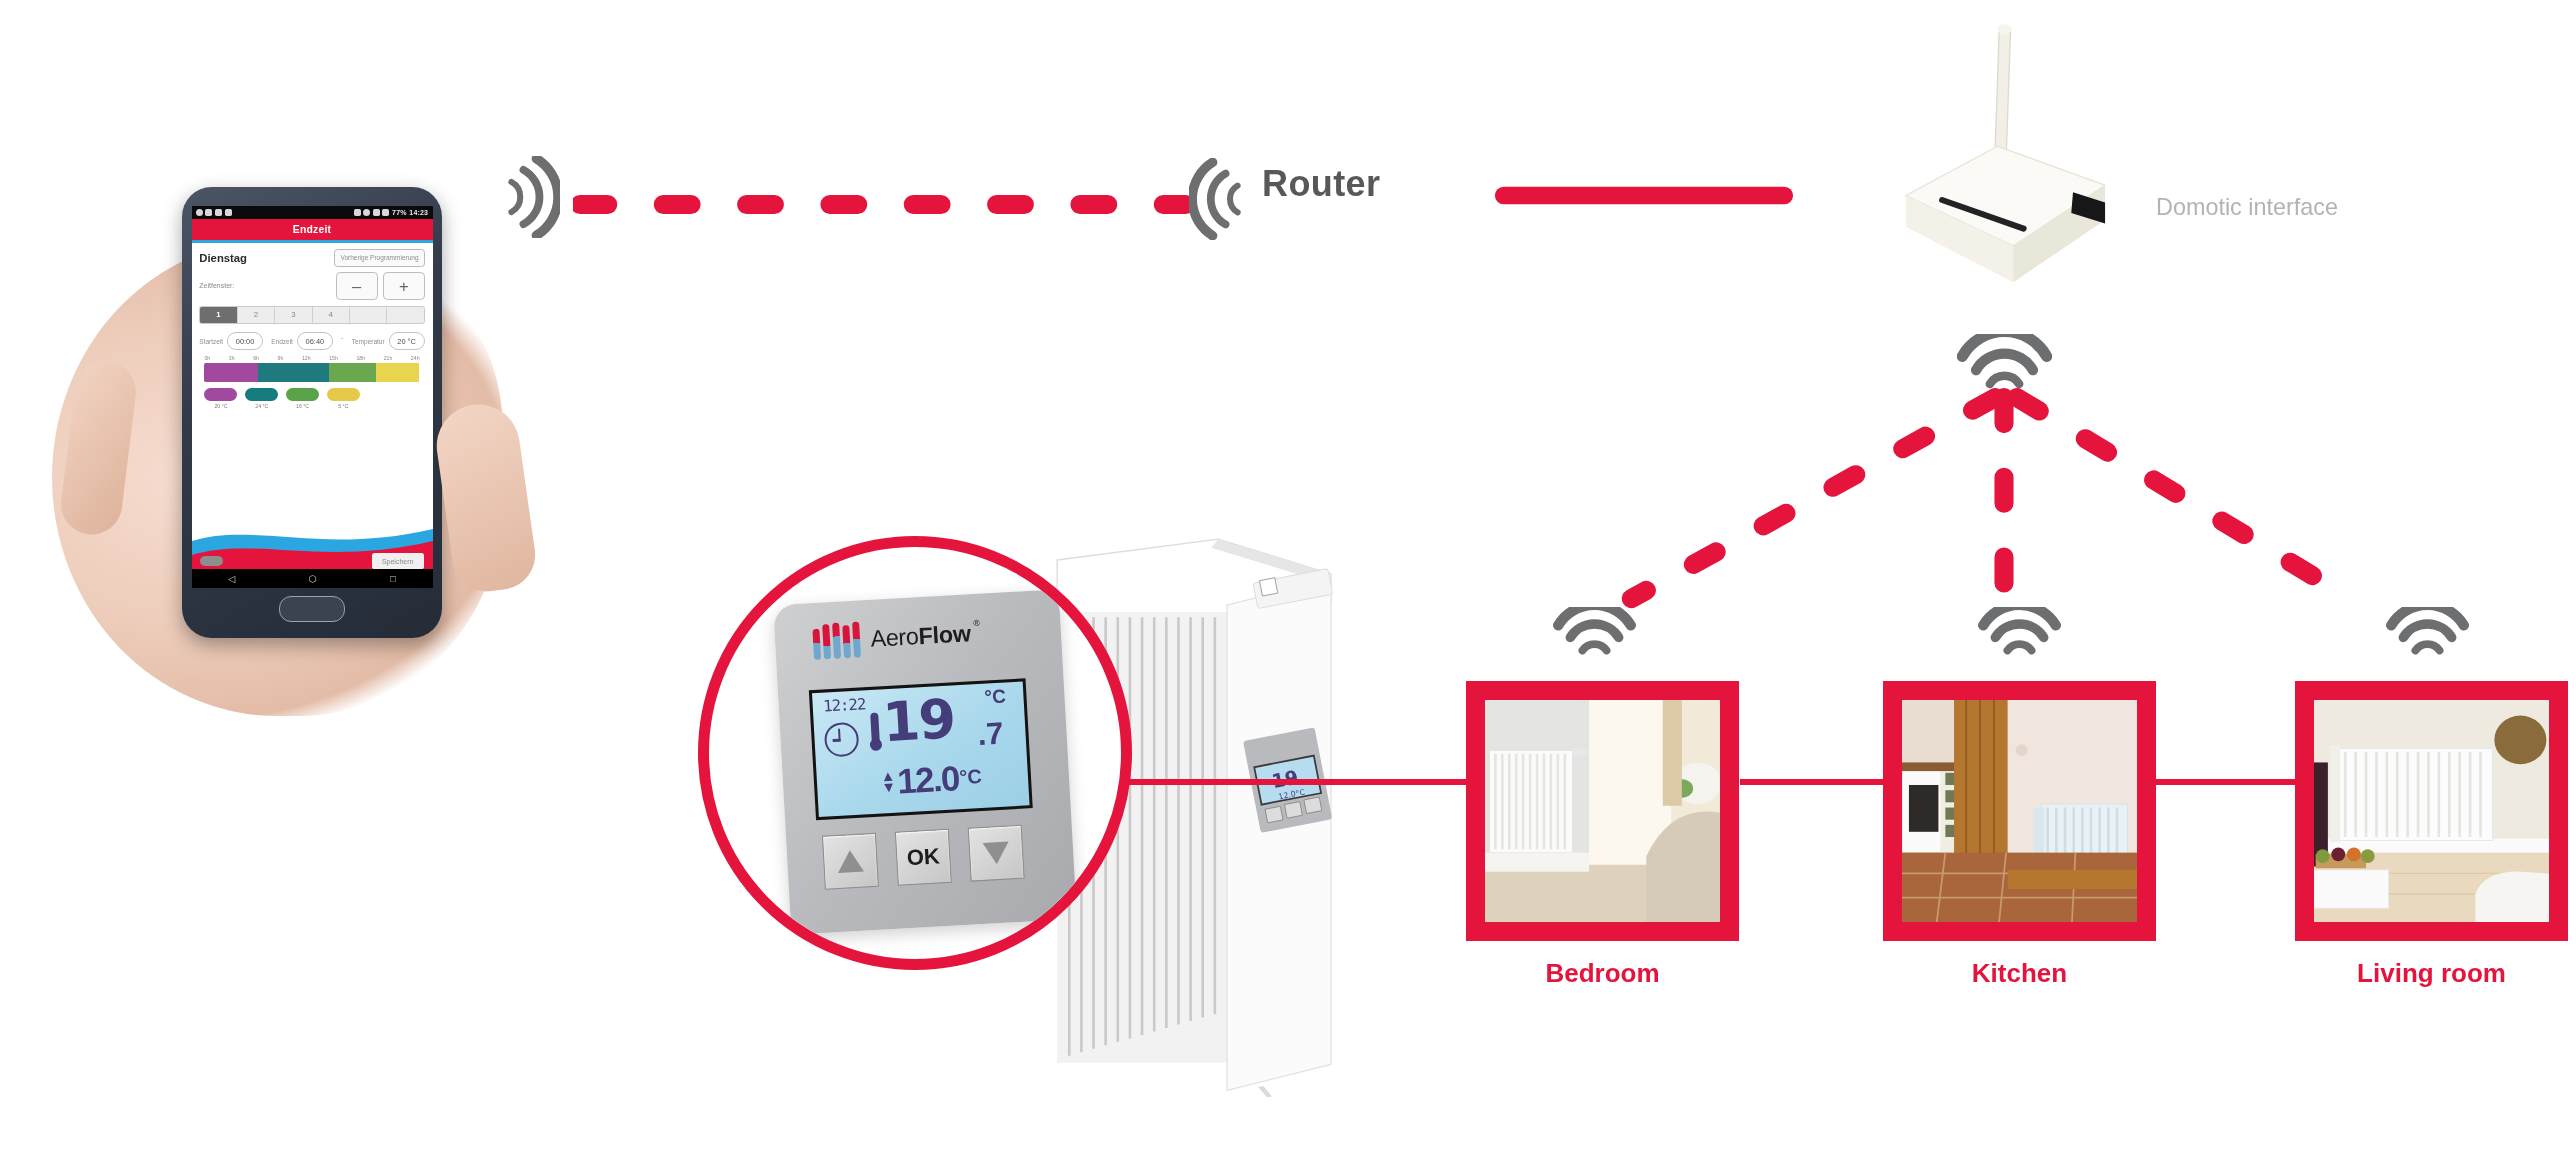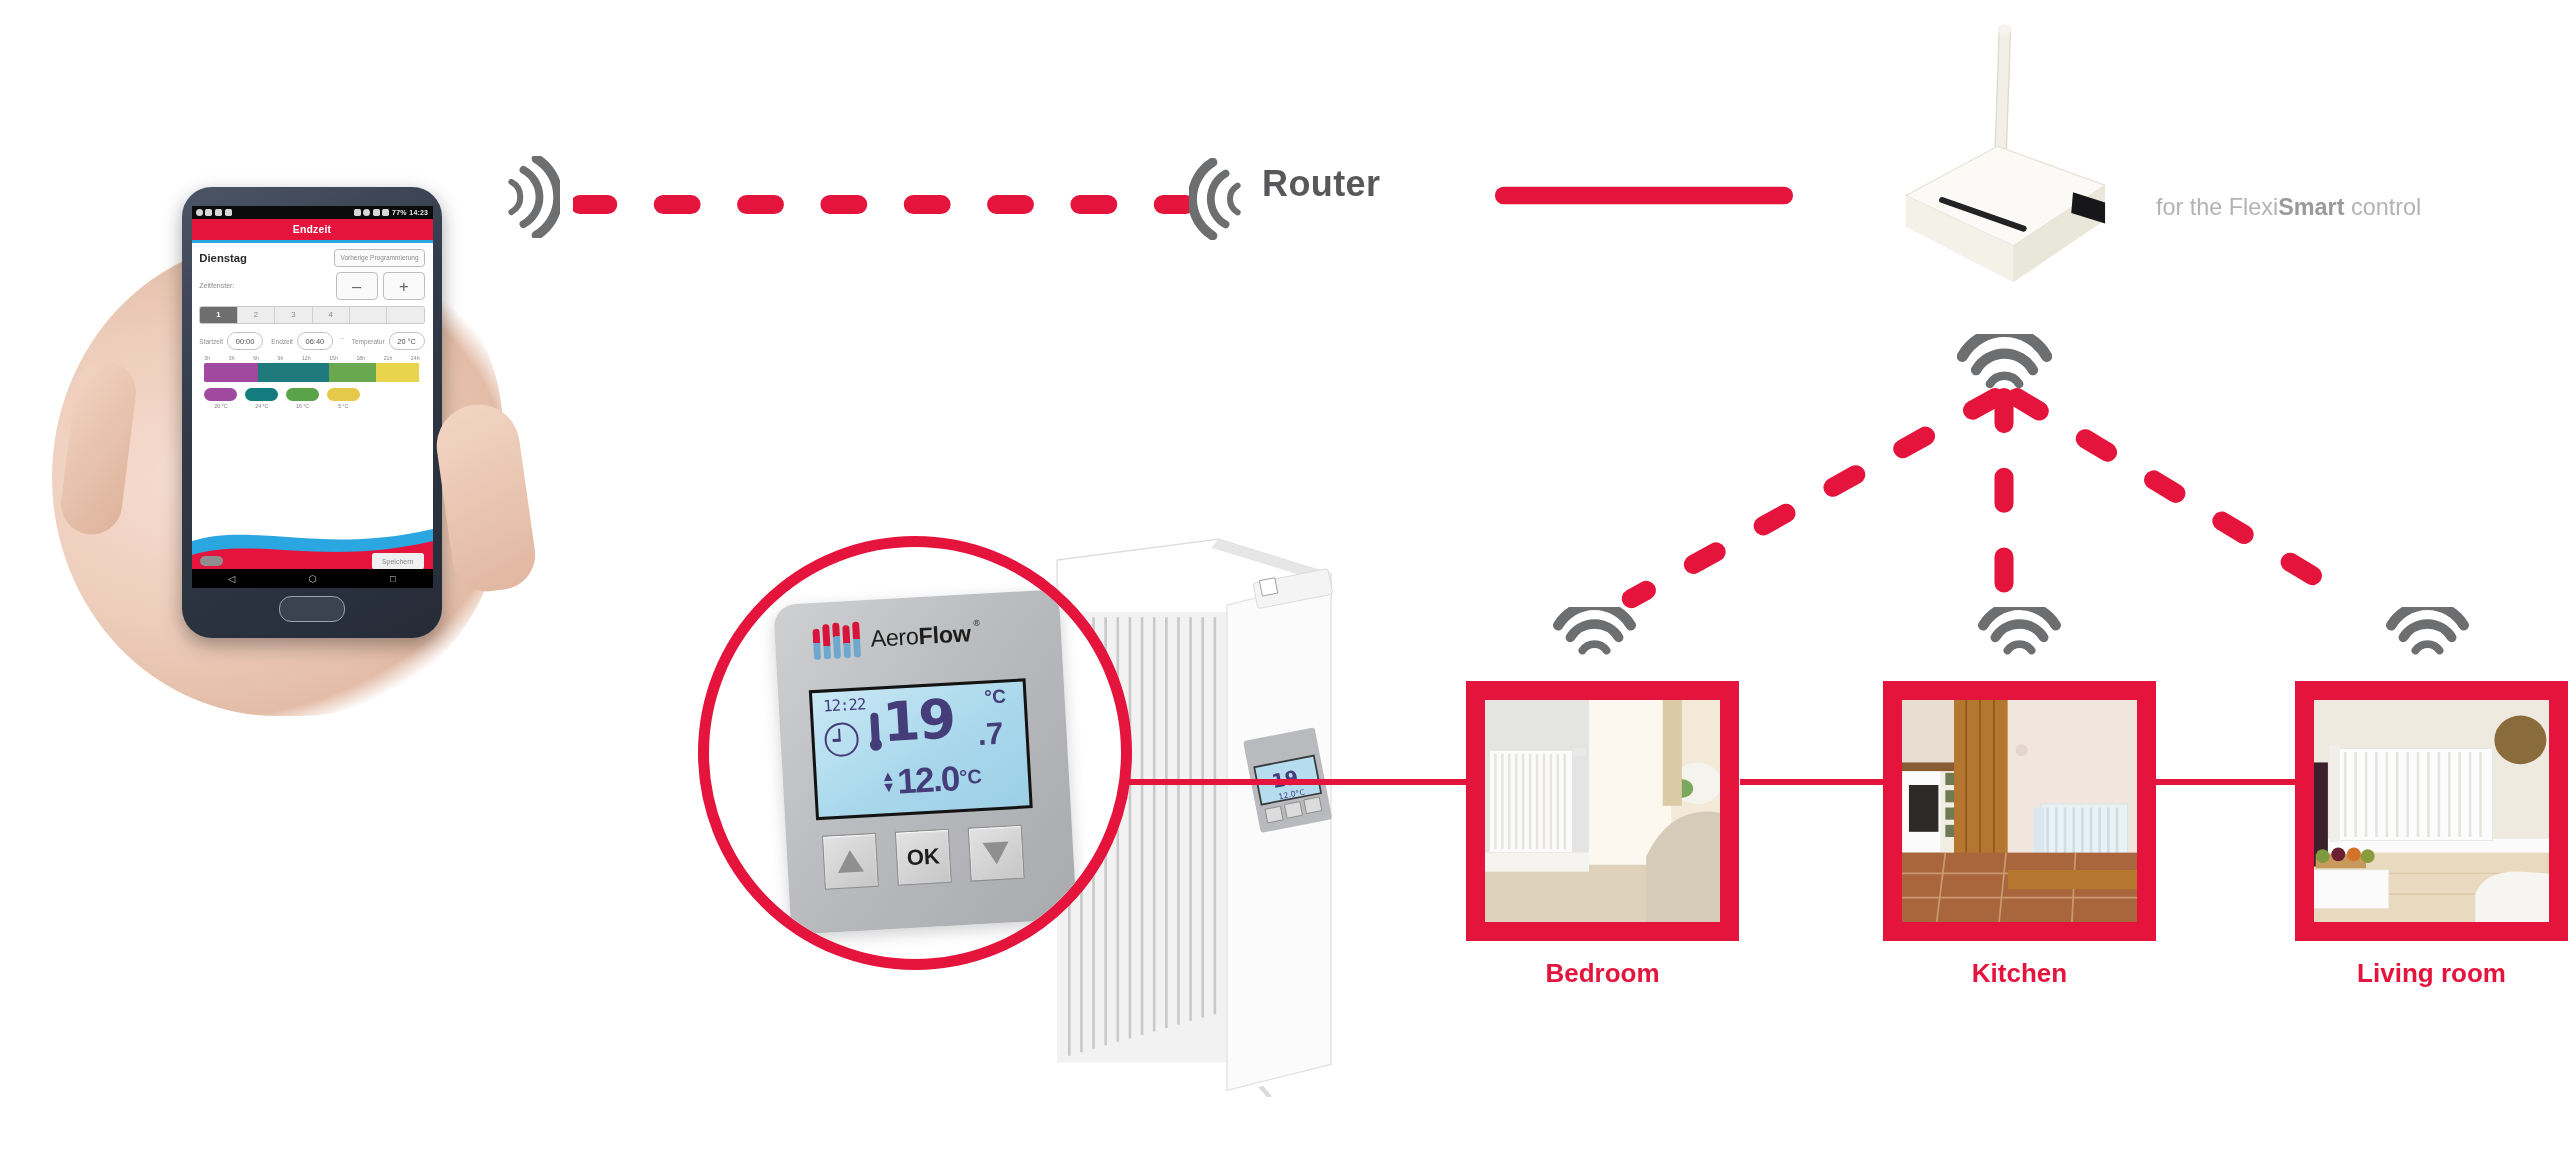--- a/index.html
+++ b/index.html
@@ -297,21 +297,21 @@
       <ellipse cx="176" cy="8" rx="8" ry="6" fill="#f6f4ec"></ellipse>
       <path d="M62 200 L168 143 L292 188 L186 258 Z" fill="#fbfaf6" stroke="#e8e5da" stroke-width="1.5"></path>
       <path d="M62 200 L62 236 L186 300 L186 258 Z" fill="#f3f1e8"></path>
       <path d="M186 258 L186 300 L292 228 L292 188 Z" fill="#e9e6da"></path>
       <path d="M255 196 L292 208 L292 232 L253 220 Z" fill="#17171a"></path>
       <line x1="104" y1="205" x2="198" y2="238" stroke="#232326" stroke-width="7" stroke-linecap="round"></line>
     </svg>
   </div>
 
   <div class="abs" id="domotic">
-    <div><span>for the Flexi</span><b>Smart</b><span> control</span></div>
+    <div>Domotic interface</div>
   </div>
 
   <div class="wifi abs" style="left:1957px;top:334px;">
     <svg width="95" height="62" viewBox="0 0 110 72">
       <g fill="none" stroke="#6d6e70" stroke-linecap="round">
         <path d="M38 58 A20 20 0 0 1 72 58" stroke-width="10"></path>
         <path d="M22 42 A38 38 0 0 1 88 42" stroke-width="12"></path>
         <path d="M6 26 A56 56 0 0 1 104 26" stroke-width="13"></path>
       </g>
     </svg>

